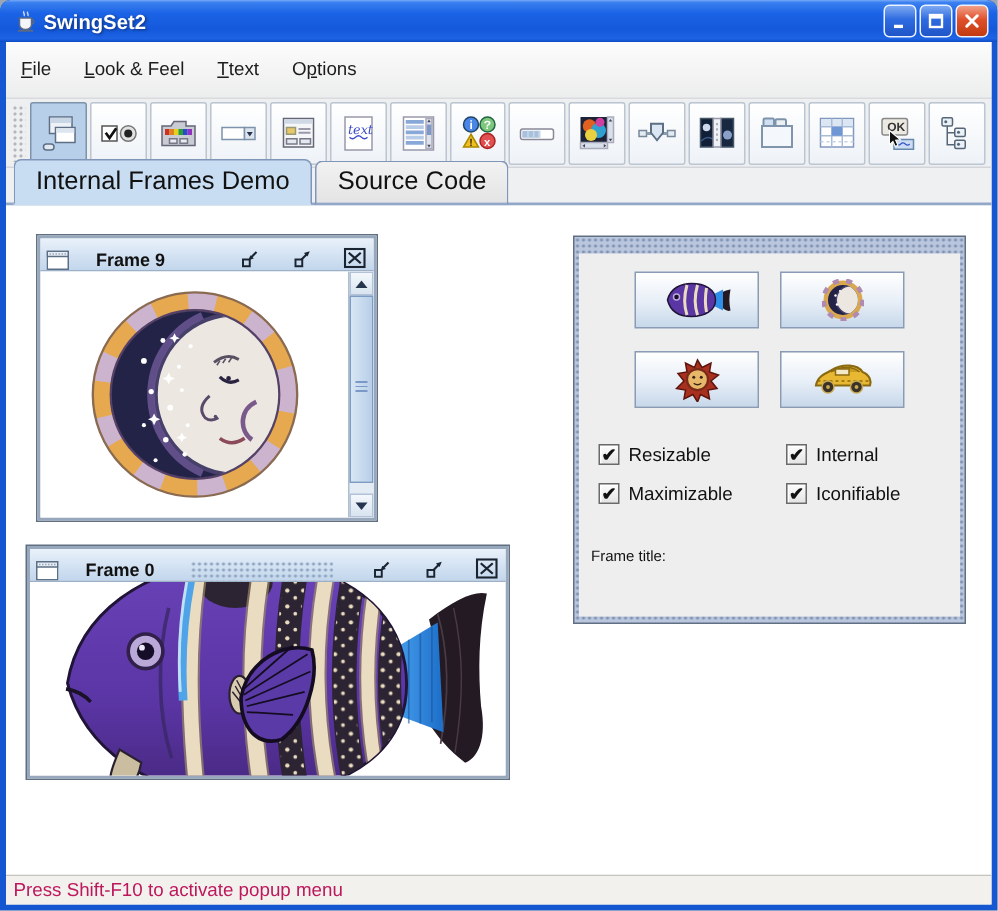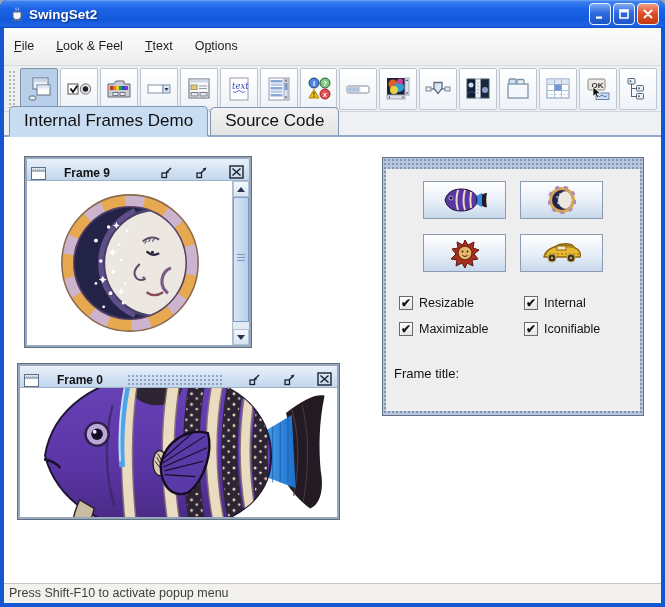--- a/index.html
+++ b/index.html
@@ -71,25 +71,25 @@
   .pal-body{ background:#eeeeee; width:100%; height:100%; position:relative; }
   .pal-grid{ display:grid; grid-template-columns:83px 83px; gap:15px 14px; padding:12px 0 0 37px; }
   .pal-btn{ width:83px; height:38px; border:1px solid #8a9cb5; background:linear-gradient(180deg,#ffffff 0%,#e7eef7 55%,#c7d8ea 100%);
     display:flex; align-items:center; justify-content:center; }
   .pal-checks{ display:grid; grid-template-columns:125px auto; gap:12px 0; margin:24px 0 0 13px; }
   .check-item{ display:flex; align-items:center; gap:6px; font-size:12.5px; color:#111; }
   .checkbox{ width:14px; height:14px; border:1px solid #6a6a6a; background:linear-gradient(#fdfdfd,#e4e4e4);
     box-shadow:inset 1px 1px 0 #fff; display:flex; align-items:center; justify-content:center;
     font-size:12px; font-weight:bold; color:#111; line-height:1; }
   .pal-title-row{ display:flex; align-items:center; margin:30px 0 0 8px; gap:5px; }
-  .pal-title-row label{ font-size:13px; color:#111; }
+  .pal-title-row label{ font-size:10px; color:#111; }
   .titlefield{ width:181px; height:20px; border:1px solid #7a99c0; background:#fff; font-size:12.5px; font-family:"Liberation Sans",sans-serif; padding:1px 3px; color:#111; }
 
   
-  .statusbar{ height:20px; background:#f2f1ed; border-top:1px solid #c6c4be; font-size:12.5px; color:#404040; padding:2px 5px; }
+  .statusbar{ height:20px; background:#f2f1ed; border-top:1px solid #c6c4be; font-size:12.5px; color:#be185d; padding:2px 5px; }
 </style>
 </head>
 <body>
 
 <div class="window">
 
   <div class="titlebar">
     <svg class="app-icon" viewBox="0 0 17 17">
       <path d="M5 6 h8 v4.5 a4 3.2 0 0 1 -8 0 Z" fill="#f4f6fa" stroke="#5a6a85" stroke-width="1"></path>
       <path d="M13 7 c2 .2 2 2.8 0 3" fill="none" stroke="#5a6a85" stroke-width="1"></path>

